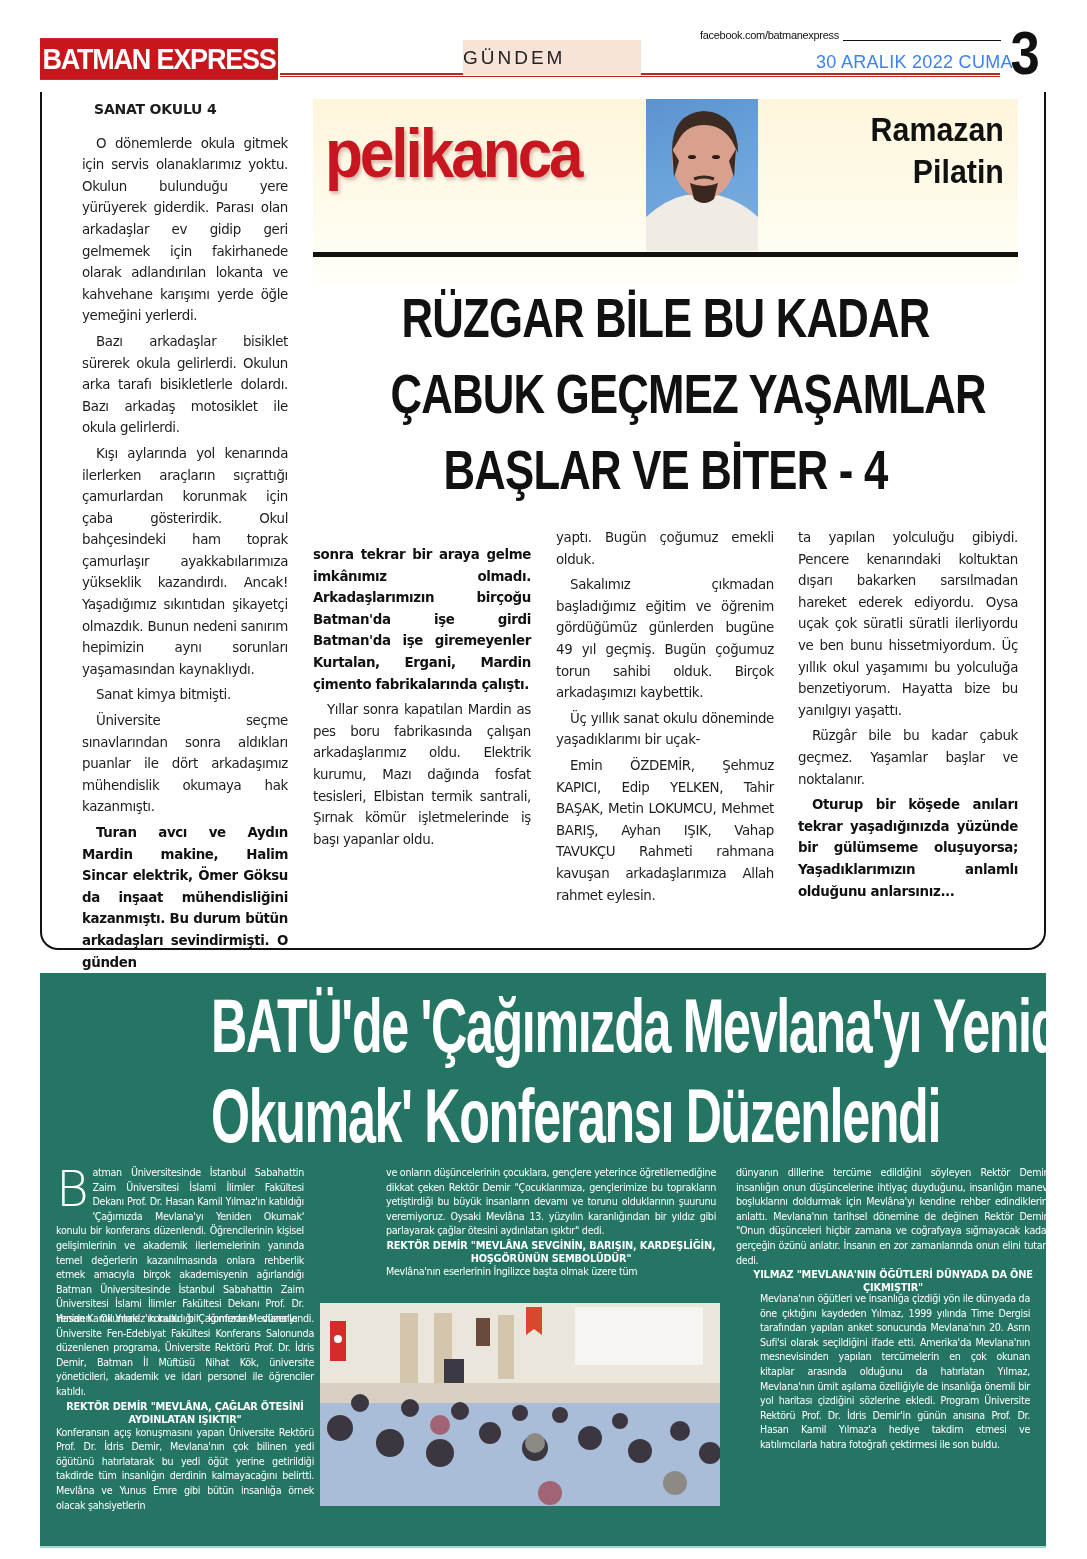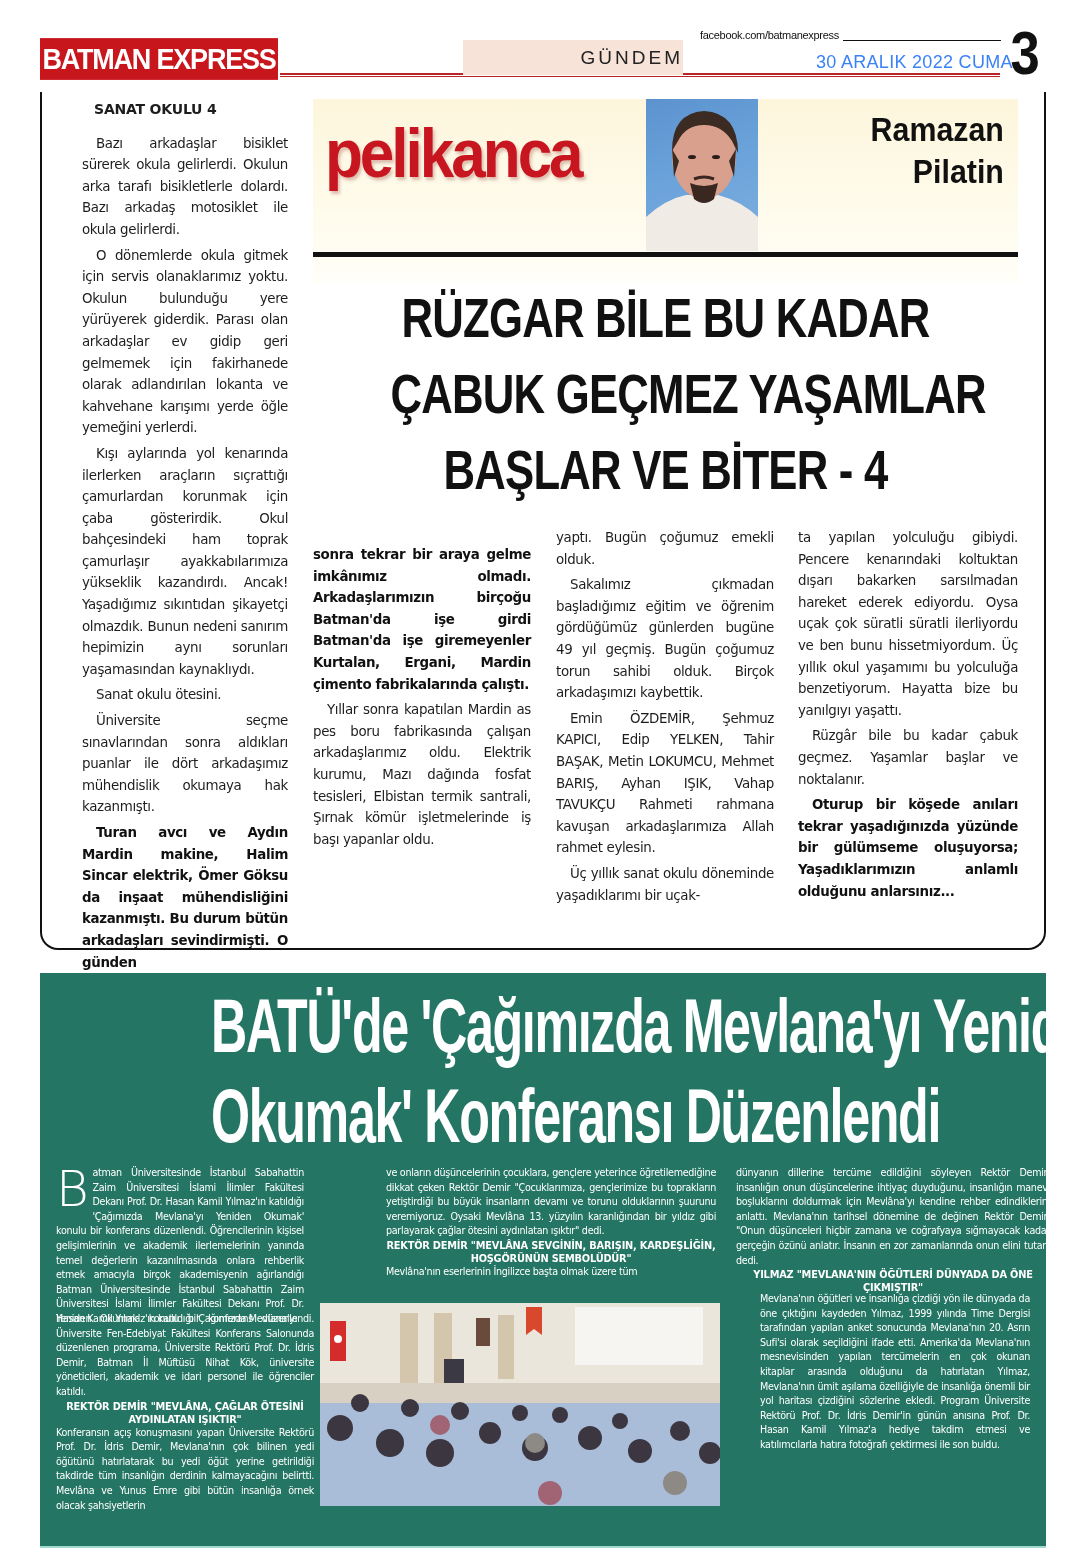--- a/index.html
+++ b/index.html
@@ -5,22 +5,22 @@
   * { box-sizing: border-box; margin: 0; padding: 0; }
   html, body { width: 1087px; height: 1559px; background: #fff; overflow: hidden; }
   body { position: relative; font-family: "Liberation Sans", sans-serif; color: #1a1a1a; }
 
   
   .logo { position: absolute; left: 40px; top: 40px; width: 238px; height: 38px; background: #c8161d;
           color: #fff; font-family: "Liberation Sans", sans-serif; font-weight: 700; font-size: 27px;
           letter-spacing: -1.2px; line-height: 38px; text-align: center; transform: scaleY(1.1); }
   .rule-red { position: absolute; left: 280px; top: 73px; width: 720px; height: 4px;
               border-top: 2px solid #b8262a; border-bottom: 1px solid #b8262a; }
-  .section-box { position: absolute; left: 463px; top: 40px; width: 220px; height: 35px; background: #f8e3d8;
-                 font-family: "Liberation Sans", sans-serif; font-size: 19px; letter-spacing: 3px; text-align: right;
+  .section-box { position: absolute; left: 463px; top: 40px; width: 178px; height: 35px; background: #f8e3d8;
+                 font-family: "Liberation Sans", sans-serif; font-size: 19px; letter-spacing: 3px; text-align: left;
                  line-height: 36px; color: #222; }
   .fb-link { position: absolute; left: 700px; top: 29px; font-size: 11px; color: #111; letter-spacing: -0.3px; }
   .fb-rule { position: absolute; left: 843px; top: 40px; width: 158px; height: 1px; background: #111; }
   .date { position: absolute; left: 816px; top: 52px; font-size: 18px; color: #3b82f6; letter-spacing: 0.3px; }
   .page-num { position: absolute; left: 1008px; top: 20px; font-size: 62px; font-weight: 700; color: #111;
               line-height: 66px; transform: scaleX(0.85); }
 
   
   .frame { position: absolute; left: 40px; top: 92px; width: 1006px; height: 858px;
            border: 2.5px solid #111; border-top: none; border-radius: 0 0 18px 18px; }
@@ -75,24 +75,24 @@
 <div class="section-box">GÜNDEM</div>
 <div class="fb-link">facebook.com/batmanexpress</div>
 <div class="fb-rule"></div>
 <div class="date">30 ARALIK 2022 CUMA</div>
 <div class="page-num">3</div>
 
 <div class="frame"></div>
 
 <div class="col" style="left:82px; top:99px; width:206px;">
   <p class="sub" style="margin-left:12px;">SANAT OKULU 4</p>
+  <p>O dönemlerde okula gitmek için servis olanaklarımız yoktu. Okulun bulunduğu yere yürüyerek giderdik. Parası olan arkadaşlar ev gidip geri gelmemek için fakirhanede olarak adlandırılan lokanta ve kahvehane karışımı yerde öğle yemeğini yerlerdi.</p>
   <p>Bazı arkadaşlar bisiklet sürerek okula gelirlerdi. Okulun arka tarafı bisikletlerle dolardı. Bazı arkadaş motosiklet ile okula gelirlerdi.</p>
-  <p>O dönemlerde okula gitmek için servis olanaklarımız yoktu. Okulun bulunduğu yere yürüyerek giderdik. Parası olan arkadaşlar ev gidip geri gelmemek için fakirhanede olarak adlandırılan lokanta ve kahvehane karışımı yerde öğle yemeğini yerlerdi.</p>
   <p>Kışı aylarında yol kenarında ilerlerken araçların sıçrattığı çamurlardan korunmak için çaba gösterirdik. Okul bahçesindeki ham toprak çamurlaşır ayakkabılarımıza yükseklik kazandırdı. Ancak! Yaşadığımız sıkıntıdan şikayetçi olmazdık. Bunun nedeni sanırım hepimizin aynı sorunları yaşamasından kaynaklıydı.</p>
-  <p>Sanat okulu ötesini.</p>
+  <p>Sanat kimya bitmişti.</p>
   <p>Üniversite seçme sınavlarından sonra aldıkları puanlar ile dört arkadaşımız mühendislik okumaya hak kazanmıştı.</p>
   <p class="bold">Turan avcı ve Aydın Mardin makine, Halim Sincar elektrik, Ömer Göksu da inşaat mühendisliğini kazanmıştı. Bu durum bütün arkadaşları sevindirmişti. O günden</p>
 </div>
 
 <div class="banner">
   <div class="banner-title">pelikanca</div>
   <div class="portrait">
     <svg width="112" height="152" viewBox="0 0 112 152">
       <path d="M0 152 L0 118 Q20 100 40 96 L72 96 Q95 102 112 118 L112 152 Z" fill="#f1ebe5"></path>
       <ellipse cx="58" cy="58" rx="32" ry="42" fill="#d9a18d"></ellipse>
@@ -119,22 +119,22 @@
 </h1>
 
 <div class="col" style="left:313px; top:527px; width:218px;margin-top:17px;">
   <p class="bold noind">sonra tekrar bir araya gelme imkânımız olmadı. Arkadaşlarımızın birçoğu Batman'da işe girdi Batman'da işe giremeyenler Kurtalan, Ergani, Mardin çimento fabrikalarında çalıştı.</p>
   <p>Yıllar sonra kapatılan Mardin as pes boru fabrikasında çalışan arkadaşlarımız oldu. Elektrik kurumu, Mazı dağında fosfat tesisleri, Elbistan termik santrali, Şırnak kömür işletmelerinde iş başı yapanlar oldu.</p>
 </div>
 
 <div class="col" style="left:556px; top:527px; width:218px;">
   <p class="noind">yaptı. Bugün çoğumuz emekli olduk.</p>
   <p>Sakalımız çıkmadan başladığımız eğitim ve öğrenim gördüğümüz günlerden bugüne 49 yıl geçmiş. Bugün çoğumuz torun sahibi olduk. Birçok arkadaşımızı kaybettik.</p>
+  <p>Üç yıllık sanat okulu döneminde yaşadıklarımı bir uçak-</p>
   <p>Emin ÖZDEMİR, Şehmuz KAPICI, Edip YELKEN, Tahir BAŞAK, Metin LOKUMCU, Mehmet BARIŞ, Ayhan IŞIK, Vahap TAVUKÇU Rahmeti rahmana kavuşan arkadaşlarımıza Allah rahmet eylesin.</p>
-  <p>Üç yıllık sanat okulu döneminde yaşadıklarımı bir uçak-</p>
 </div>
 
 <div class="col" style="left:798px; top:527px; width:220px;">
   <p class="noind">ta yapılan yolculuğu gibiydi. Pencere kenarındaki koltuktan dışarı bakarken sarsılmadan hareket ederek ediyordu. Oysa uçak çok süratli süratli ilerliyordu ve ben bunu hissetmiyordum. Üç yıllık okul yaşamımı bu yolculuğa benzetiyorum. Hayatta bize bu yanılgıyı yaşattı.</p>
   <p>Rüzgâr bile bu kadar çabuk geçmez. Yaşamlar başlar ve noktalanır.</p>
   <p class="bold">Oturup bir köşede anıları tekrar yaşadığınızda yüzünde bir gülümseme oluşuyorsa; Yaşadıklarımızın anlamlı olduğunu anlarsınız...</p>
 </div>
 
 <div class="green">
   <h2 class="green-head">

